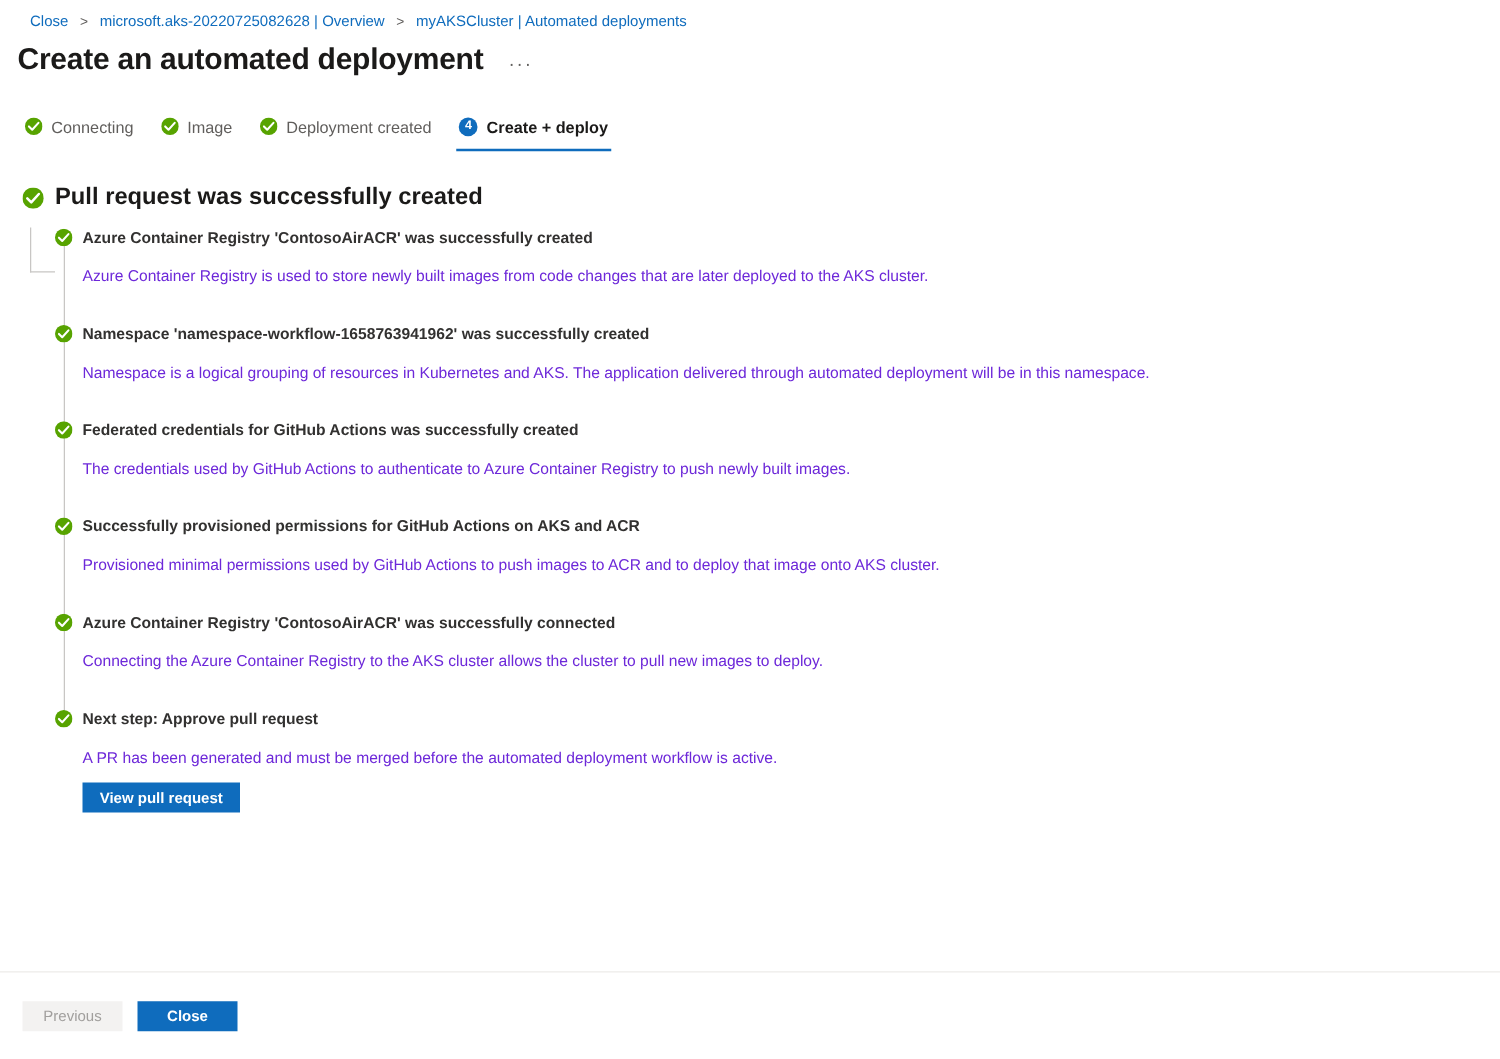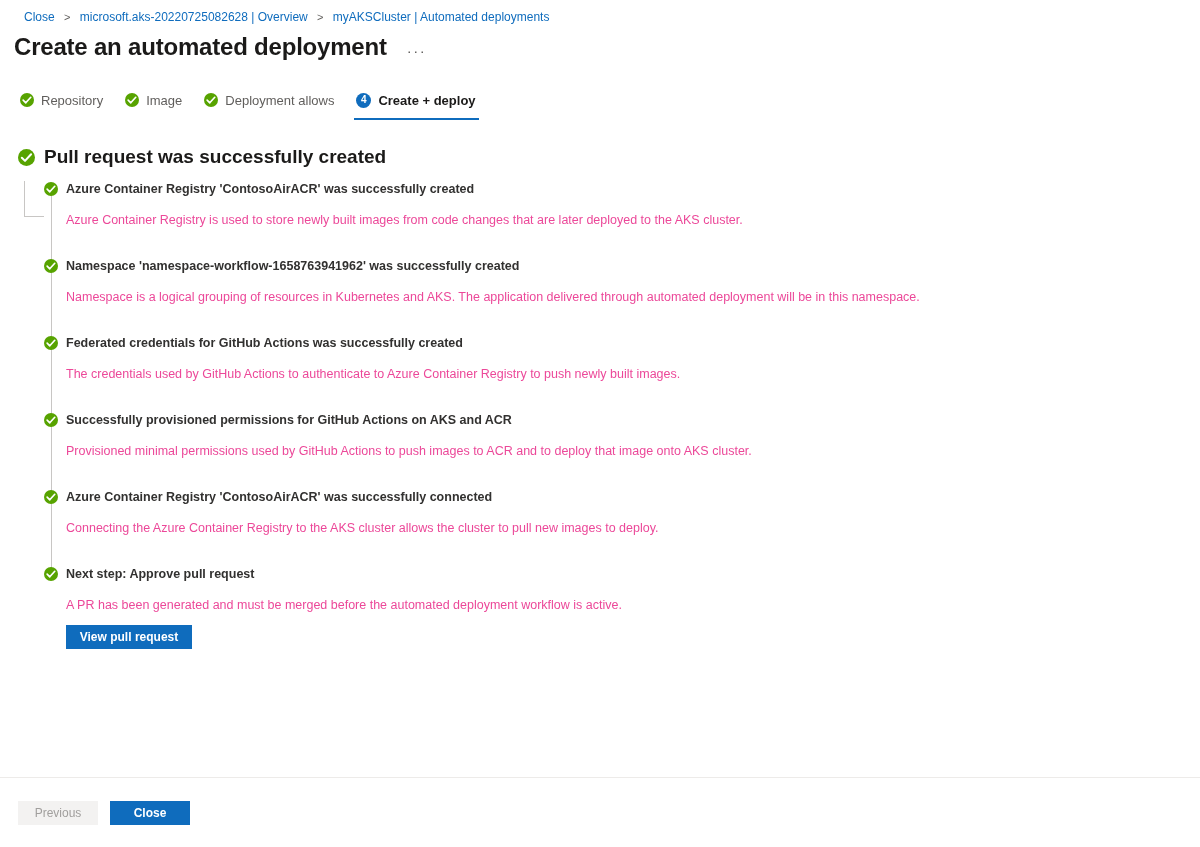--- a/index.html
+++ b/index.html
@@ -159,21 +159,21 @@
   }
   .item-title {
     font-size: 12.5px;
     font-weight: 600;
     color: #323130;
     line-height: 16px;
     white-space: nowrap;
   }
   .item-desc {
     font-size: 12.5px;
-    color: #ec4899;
+    color: #6d28d9;
     line-height: 16px;
     margin-top: 15px;
     padding-bottom: 30px;
     white-space: nowrap;
   }
   .item.last .item-desc { padding-bottom: 12px; }
 
   .link-btn {
     display: inline-flex;
     align-items: center;
@@ -240,37 +240,37 @@
   <div class="ellipsis-btn">···</div>
 </div>
 
 <div class="tabs">
 
   <div class="tab">
     <svg class="chk" viewBox="0 0 16 16">
       <circle cx="8" cy="8" r="8" fill="#57a300"></circle>
       <path d="M3.6 8.2 L6.6 11.2 L12.3 4.9" stroke="#ffffff" stroke-width="1.9" fill="none" stroke-linecap="round" stroke-linejoin="round"></path>
     </svg>
-    <span class="tab-label">Repository</span>
+    <span class="tab-label">Connecting</span>
   </div>
 
   <div class="tab">
     <svg class="chk" viewBox="0 0 16 16">
       <circle cx="8" cy="8" r="8" fill="#57a300"></circle>
       <path d="M3.6 8.2 L6.6 11.2 L12.3 4.9" stroke="#ffffff" stroke-width="1.9" fill="none" stroke-linecap="round" stroke-linejoin="round"></path>
     </svg>
     <span class="tab-label">Image</span>
   </div>
 
   <div class="tab">
     <svg class="chk" viewBox="0 0 16 16">
       <circle cx="8" cy="8" r="8" fill="#57a300"></circle>
       <path d="M3.6 8.2 L6.6 11.2 L12.3 4.9" stroke="#ffffff" stroke-width="1.9" fill="none" stroke-linecap="round" stroke-linejoin="round"></path>
     </svg>
-    <span class="tab-label">Deployment allows</span>
+    <span class="tab-label">Deployment created</span>
   </div>
 
   <div class="tab active">
     <span class="num-badge">4</span>
     <span class="tab-label">Create + deploy</span>
   </div>
 
 </div>
 
 <div class="result-head">

